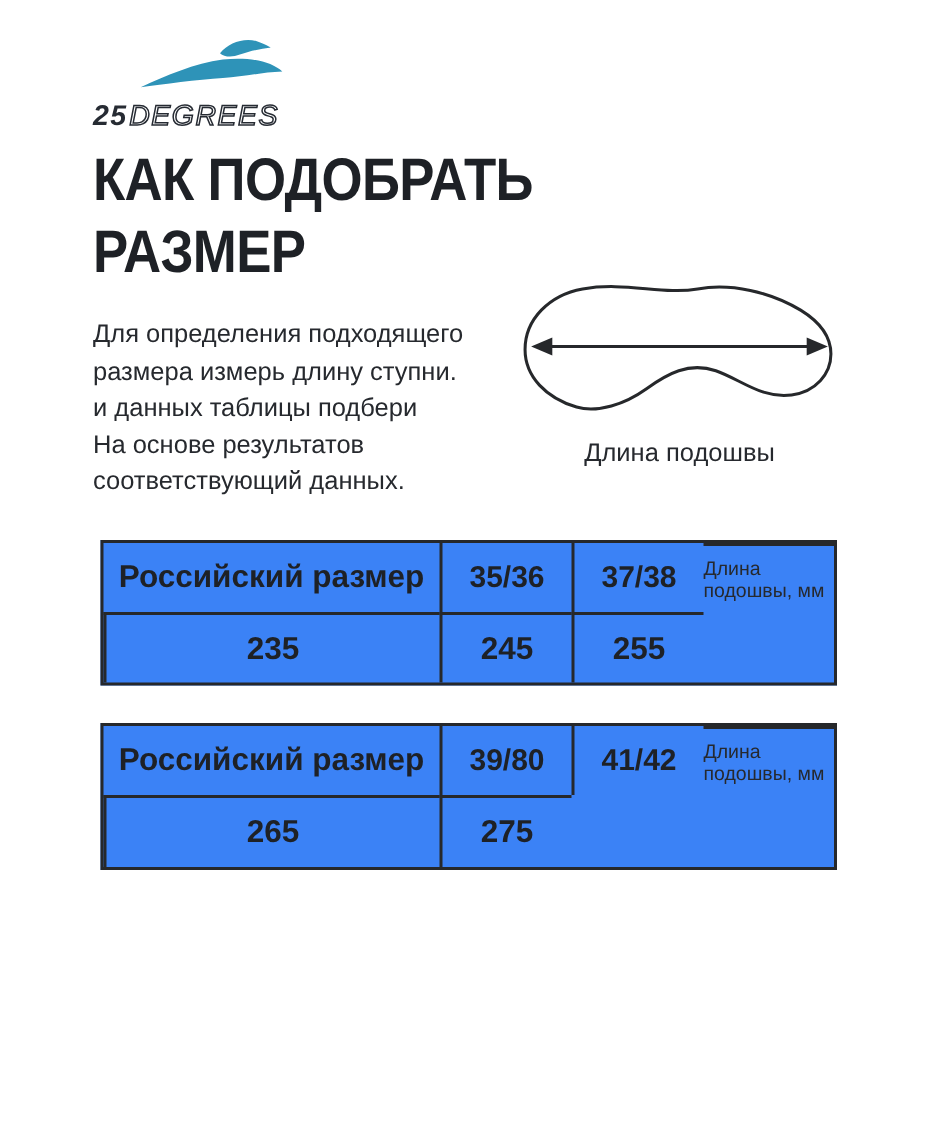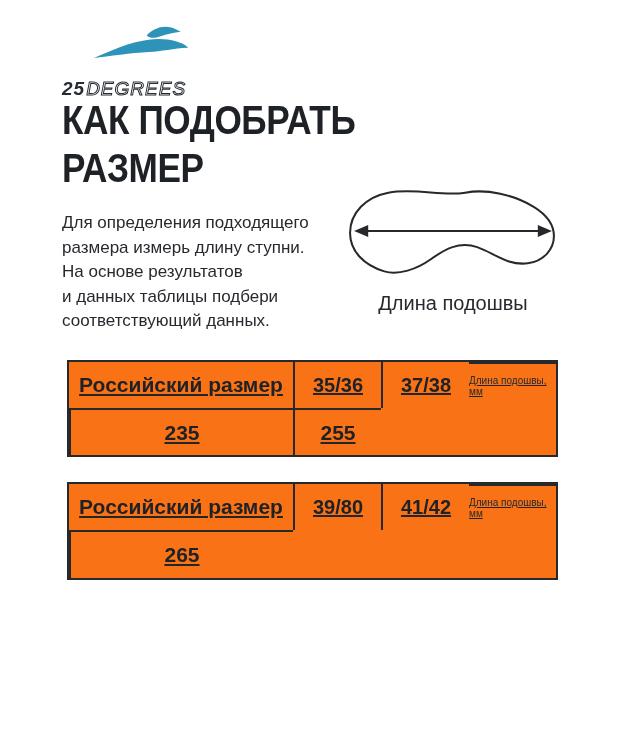--- a/index.html
+++ b/index.html
@@ -10,21 +10,21 @@
     background:#ffffff;
     overflow:hidden;
     font-family:"Liberation Sans", sans-serif;
     color:#22252a;
   }
 
   
   .logo { position:absolute; left:62px; top:26px; width:140px; }
   .logo-icon { display:block; margin-left:28px; width:102px; height:34px; }
   .wordmark {
-    margin-top:18px;
+    margin-top:7px;
     font-style:italic;
     font-size:19px;
     letter-spacing:1px;
     color:#262b33;
     white-space:nowrap;
   }
   .wordmark .num { font-weight:700; }
   .wordmark .deg { font-weight:400; margin-left:1px; }
   @supports (-webkit-text-stroke: 1px black) {
     .wordmark .deg { -webkit-text-stroke:1px #262b33; color:transparent; }
@@ -47,42 +47,41 @@
     font-size:17px; line-height:24.5px;
     color:#26292e;
     white-space:nowrap;
     margin-top:11px;
   }
   .intro span { display:block; }
 
   
   .sole-figure { position:absolute; left:346px; top:180px; width:214px; text-align:center; }
   .sole-svg { display:block; width:214px; height:102px; }
-  .sole-caption { margin-top:10px; font-size:20px; color:#26292e; }
+  .sole-caption { margin-top:10px; font-size:17px; color:#26292e; }
 
   
   .stable {
     position:absolute; left:67px; width:491px;
     border:2px solid #26282b;
     display:grid;
     grid-template-columns:224px 88px 88px 87px;
-    background:#f97316;
-    text-decoration:underline;
+    background:#3b82f6;
   }
   .stable.t1 { top:360px; grid-template-rows:46px 47px; }
   .stable.t2 { top:482px; grid-template-rows:46px 48px; }
   .cell {
     display:flex; align-items:center; justify-content:center;
     color:#1e2126;
   }
   .cell.cL { border-left:2px solid #26282b; }
   .cell.rT { border-top:2px solid #26282b; }
   .header-label { font-size:21px; font-weight:700; }
   .size-cell   { font-size:20px; font-weight:700; }
-  .row-label   { font-size:10px; font-weight:400; color:#26292e; }
+  .row-label   { font-size:13px; font-weight:400; color:#26292e; }
   .value-cell  { font-size:21px; font-weight:700; }
 </style>
 </head>
 <body>
 
 <div class="page">
 
   <header class="logo">
     <svg class="logo-icon" viewBox="0 0 100 36" aria-hidden="true">
       <path fill="#2e93b8" d="M0,34 C18,26 38,17 58,14.5 C76,12.5 92,15.5 100,23
@@ -96,22 +95,22 @@
   </header>
 
   <h1 class="heading">
     <span>КАК ПОДОБРАТЬ</span>
     <span>РАЗМЕР</span>
   </h1>
 
   <p class="intro">
     <span>Для определения подходящего</span>
     <span>размера измерь длину ступни.</span>
+    <span>и данных таблицы подбери</span>
     <span>На основе результатов</span>
-    <span>и данных таблицы подбери</span>
     <span>соответствующий данных.</span>
   </p>
 
   <figure class="sole-figure">
     <svg class="sole-svg" viewBox="0 0 212 100" aria-hidden="true">
       <path fill="none" stroke="#26282b" stroke-width="2" d="M42,12
            C70,7 95,16 118,12
            C140,8 166,14 186,26
            C199,34 206,44 206,55
            C206,68 196,80 180,82
@@ -127,25 +126,27 @@
     <figcaption class="sole-caption">Длина подошвы</figcaption>
   </figure>
 
   <div class="stable t1">
     <div class="cell header-label">Российский размер</div>
     <div class="cell cL size-cell">35/36</div>
     <div class="cell cL size-cell">37/38</div>
 
     <div class="cell rT row-label">Длина подошвы, мм</div>
     <div class="cell cL rT value-cell">235</div>
+    <div class="cell cL rT value-cell">245</div>
     <div class="cell cL rT value-cell">255</div>
   </div>
 
   <div class="stable t2">
     <div class="cell header-label">Российский размер</div>
     <div class="cell cL size-cell">39/80</div>
     <div class="cell cL size-cell">41/42</div>
 
     <div class="cell rT row-label">Длина подошвы, мм</div>
     <div class="cell cL rT value-cell">265</div>
+    <div class="cell cL rT value-cell">275</div>
   </div>
 
 </div>
 
 </body></html>

